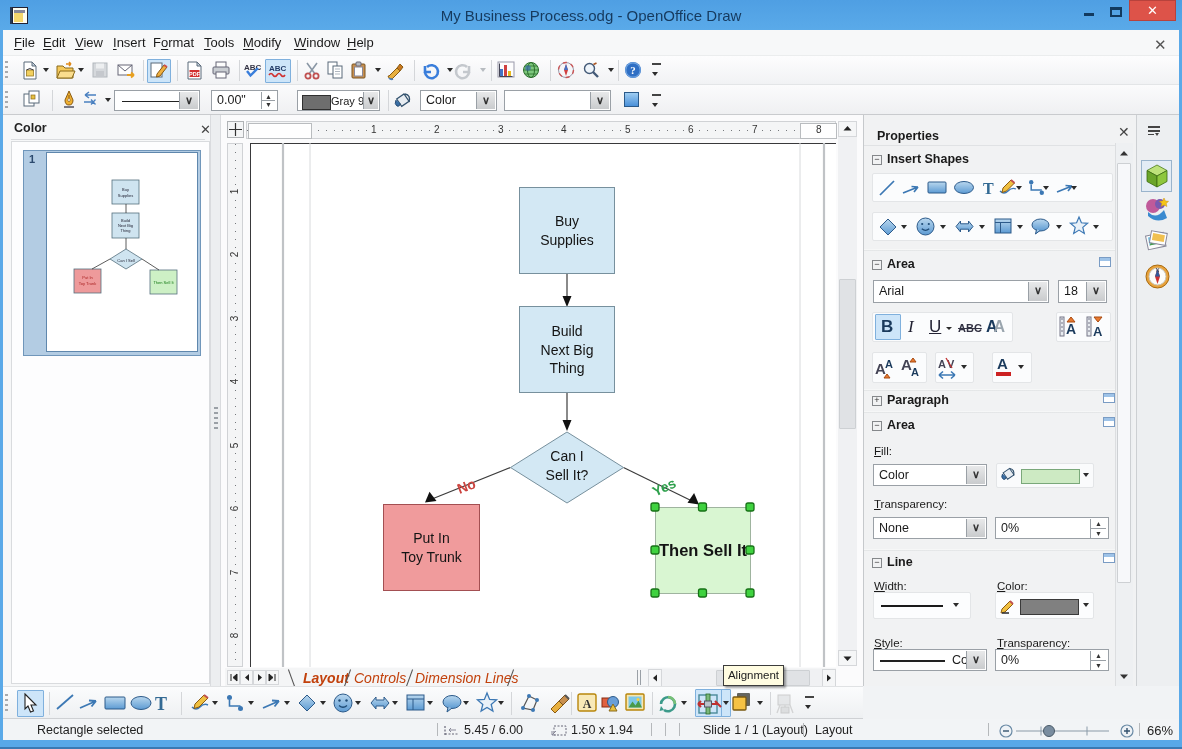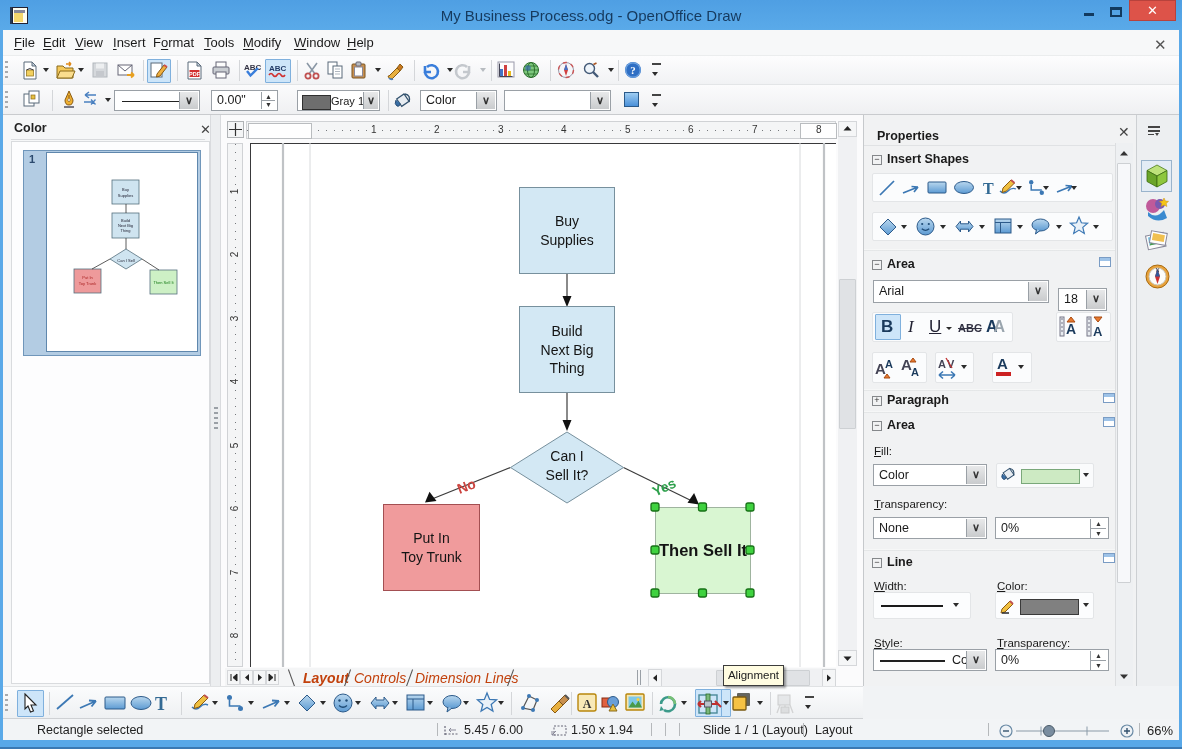--- a/index.html
+++ b/index.html
@@ -264,21 +264,21 @@
   </div>
 <div class="cbo" style="left:211px;top:90px;width:67px;height:21px;">
     <div class="txt">0.00"</div>
  <div class="spbtn" style="top:1px;height:17px;">
       <div style="height:8px;border-left:1px solid #9aa0a6;text-align:center;font-size:7px;line-height:9px;color:#333;">▲</div>
       <div style="height:8px;border-left:1px solid #9aa0a6;border-top:1px solid #9aa0a6;text-align:center;font-size:7px;line-height:8px;color:#333;">▼</div>
     </div>
   </div>
 <div class="cbo" style="left:297px;top:90px;width:83px;height:21px;">
     <div style="position:absolute;left:4px;top:3.5px;width:27px;height:13px;background:#6e6e6e;border:1px solid #2f2f2f;"></div>
-    <div class="txt" style="left:33px;font-size:11px;top:4px;">Gray 1</div>
+    <div class="txt" style="left:33px;font-size:11px;top:4px;">Gray 9</div>
     <div class="vbtn" style="width:14px;">∨</div>
   </div>
 <div class="sep" style="left:388px;top:90px;height:21px;"></div>
 <svg class="abs" style="left:394px;top:92px;" width="20" height="18" viewBox="0 0 20 18">
  <path d="M3,6 l8,-4 l4,8 l-8,4 z" fill="#e8edf2" stroke="#33526e" stroke-width="1.2" transform="rotate(-8 10 9)"></path>
  <path d="M11,2 q6,1 4,8" fill="none" stroke="#33526e" stroke-width="1.4"></path>
  <path d="M2,8 q-2,4 1,6 q3,1 3,-3" fill="#3a6ea5" stroke="#2a4e75"></path>
 </svg>
 <div class="cbo" style="left:420px;top:90px;width:77px;height:21px;">
     <div class="txt">Color</div>
@@ -697,21 +697,21 @@
     <div class="dar" style="left:192px;top:110px;"></div>
     <div class="dar" style="left:229px;top:110px;"></div>
  <div style="position:absolute;left:0;top:134px;width:251px;height:2px;background:linear-gradient(#fff,#dcdee0);"></div>
  <div class="colbox" style="left:8px;top:145px;">−</div>
     <div class="sechead" style="left:23px;top:142px;">Area</div>
     <div class="launch" style="left:235px;top:142px;"></div>
  <div class="cbo" style="left:9px;top:165px;width:176px;height:23px;">
       <div class="txt" style="top:3px;">Arial</div>
       <div class="vbtn">∨</div>
     </div>
- <div class="cbo" style="left:194px;top:173px;width:49px;height:23px;">
+ <div class="cbo" style="left:194px;top:165px;width:49px;height:23px;">
       <div class="txt" style="top:3px;">18</div>
       <div class="vbtn">∨</div>
     </div>
  <div class="whitebox" style="left:8px;top:197px;width:141px;height:30px;"></div>
  <div class="hib" style="left:11px;top:199px;width:26px;height:26px;"></div>
  <div style="position:absolute;left:17px;top:202px;font-size:17px;font-weight:bold;color:#1a3a5c;">B</div>
  <div style="position:absolute;left:44px;top:202px;font-size:17px;font-style:italic;font-family:'Liberation Serif',serif;color:#223;">I</div>
  <div style="position:absolute;left:65px;top:202px;font-size:17px;text-decoration:underline;color:#223;">U</div>
  <div class="dar" style="left:82px;top:212px;border-top-width:3.5px;"></div>
  <div style="position:absolute;left:94px;top:207px;font-size:11px;font-weight:bold;color:#334;text-decoration:line-through;">ABC</div>

